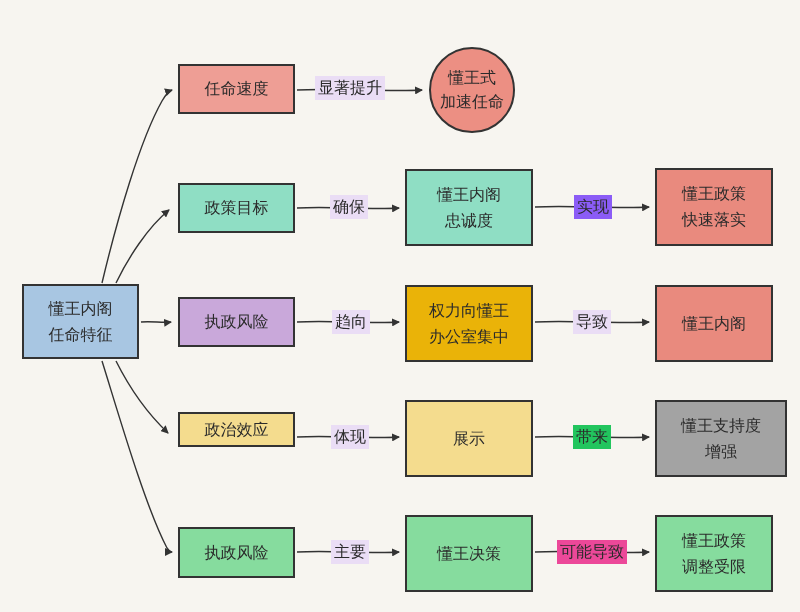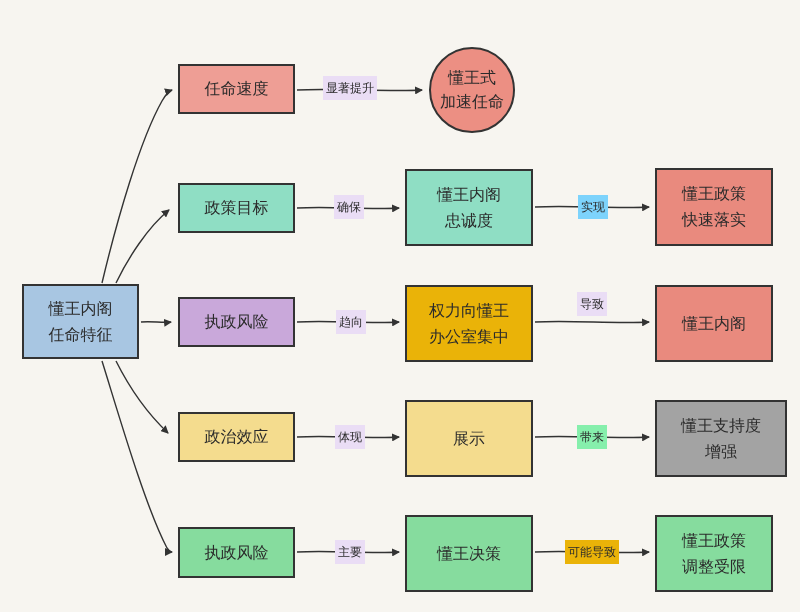--- a/index.html
+++ b/index.html
@@ -25,21 +25,21 @@
     text-align:center;
     color:#2b2b2b;
   }
   .node.circle{
     border-radius:50%;
     line-height:24px;
   }
   .edge-label{
     position:absolute;
     transform:translate(-50%,-50%);
-    font-size:12px;
+    font-size:16px;
     line-height:20px;
     padding:2px 3px;
     color:#2b2b2b;
     white-space:nowrap;
   }
 </style>
 </head>
 <body>
 
 <div id="canvas">
@@ -80,21 +80,21 @@
 
   <div class="node" style="left: 178px; top: 64px; width: 117px; height: 50px; background: rgb(238, 158, 149);">
     <div>任命速度</div>
   </div>
   <div class="node" style="left: 178px; top: 183px; width: 117px; height: 50px; background: rgb(143, 222, 196);">
     <div>政策目标</div>
   </div>
   <div class="node" style="left: 178px; top: 297px; width: 117px; height: 50px; background: rgb(201, 168, 218);">
     <div>执政风险</div>
   </div>
-  <div class="node" style="left: 178px; top: 412px; width: 117px; height: 50px; background: rgb(244, 220, 142);">
+  <div class="node" style="left: 178px; top: 412px; width: 117px; height: 35px; background: rgb(244, 220, 142);">
     <div>政治效应</div>
   </div>
   <div class="node" style="left: 178px; top: 527px; width: 117px; height: 51px; background: rgb(134, 220, 158);">
     <div>执政风险</div>
   </div>
 
   <div class="node circle" style="left: 429px; top: 47px; width: 86px; height: 86px; background: rgb(236, 143, 131);">
     <div>懂王式</div>
     <div>加速任命</div>
   </div>
@@ -125,21 +125,21 @@
     <div>懂王支持度</div>
     <div>增强</div>
   </div>
   <div class="node" style="left: 655px; top: 515px; width: 118px; height: 77px; background: rgb(134, 220, 158);">
     <div>懂王政策</div>
     <div>调整受限</div>
   </div>
 
   <span class="edge-label" style="left: 350px; top: 88px; background: rgb(234, 221, 245);">显著提升</span>
   <span class="edge-label" style="left: 349px; top: 207px; background: rgb(234, 221, 245);">确保</span>
-  <span class="edge-label" style="left: 593px; top: 207px; background: #7dd3fc;">实现</span>
+  <span class="edge-label" style="left: 593px; top: 207px; background: #8b5cf6;">实现</span>
   <span class="edge-label" style="left: 351px; top: 322px; background: rgb(234, 221, 245);">趋向</span>
-  <span class="edge-label" style="left: 592px; top: 304px; background: rgb(234, 221, 245);">导致</span>
+  <span class="edge-label" style="left: 592px; top: 322px; background: rgb(234, 221, 245);">导致</span>
   <span class="edge-label" style="left: 350px; top: 437px; background: rgb(234, 221, 245);">体现</span>
-  <span class="edge-label" style="left: 592px; top: 437px; background: #86efac;">带来</span>
+  <span class="edge-label" style="left: 592px; top: 437px; background: #22c55e;">带来</span>
   <span class="edge-label" style="left: 350px; top: 552px; background: rgb(234, 221, 245);">主要</span>
-  <span class="edge-label" style="left: 592px; top: 552px; background: #eab308;">可能导致</span>
+  <span class="edge-label" style="left: 592px; top: 552px; background: #ec4899;">可能导致</span>
 
 </div>
 
 </body></html>

